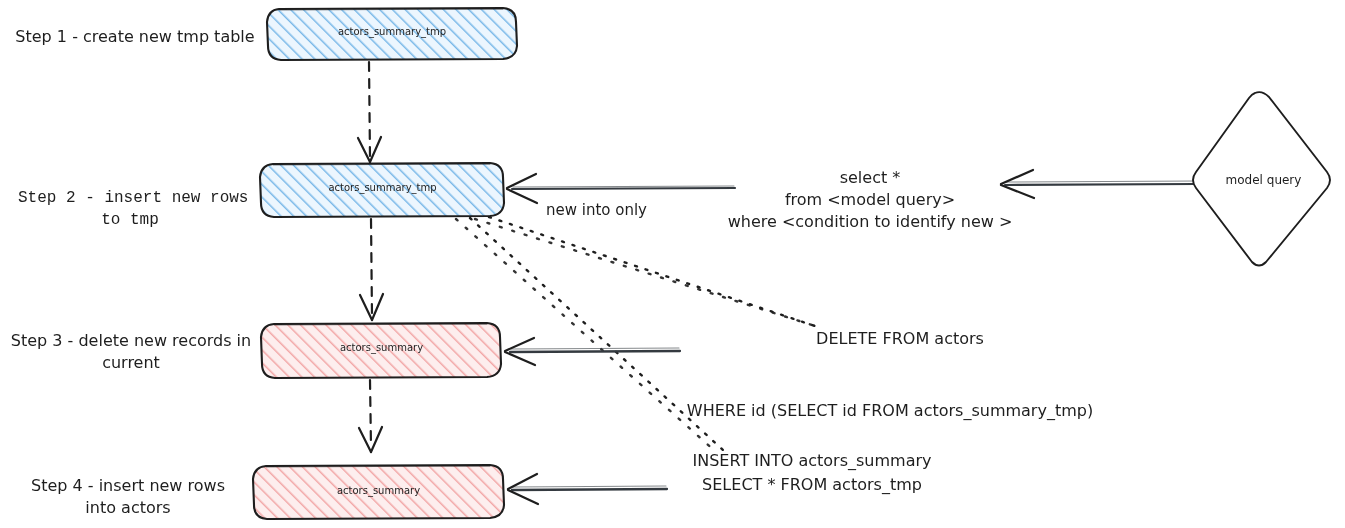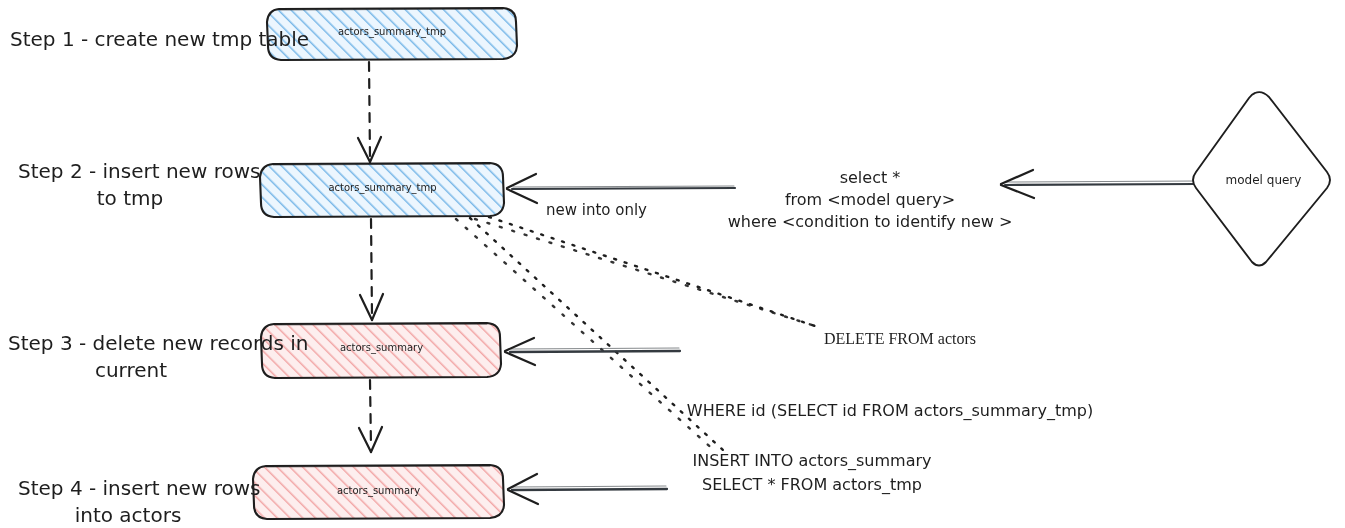--- a/index.html
+++ b/index.html
@@ -1,21 +1,21 @@
 <!DOCTYPE html>
 <html><head>
 <meta charset="utf-8">
 <style>
   html,body{margin:0;padding:0;background:#ffffff;}
   body{width:1345px;height:528px;position:relative;overflow:hidden;
        font-family:"DejaVu Sans","Liberation Sans",sans-serif;color:#1e1e1e;}
   #canvas{position:absolute;left:0;top:0;width:1345px;height:528px;}
   .lbl{position:absolute;text-align:center;line-height:1.35;color:#1e1e1e;
        white-space:pre;font-family:"DejaVu Sans","Liberation Sans",sans-serif;}
-  .step-label{font-size:20px;}
+  .step-label{font-size:16px;}
   .node-label{font-size:10px;}
   .edge-label{font-size:15px;}
   .sql-label{font-size:16px;}
   .diamond-label{font-size:12px;}
 </style>
 </head>
 <body>
 
 <svg id="canvas" viewBox="0 0 1345 528" xmlns="http://www.w3.org/2000/svg">
   <defs>
@@ -105,21 +105,21 @@
   <g>
     <path d="M667,489 L512,490" fill="none" stroke="#343a40" stroke-width="2.3" stroke-linecap="round"></path>
     <path d="M666,486 L513,487" fill="none" stroke="#343a40" stroke-width="1.1" stroke-linecap="round" opacity=".6"></path>
     <path d="M537,474 L508,489" fill="none" stroke="#1e1e1e" stroke-width="2.2" stroke-linecap="round"></path>
     <path d="M538,504 L508,490" fill="none" stroke="#1e1e1e" stroke-width="2.2" stroke-linecap="round"></path>
   </g>
 </svg>
 
 <div class="lbl step-label" style="left:10px;top:26px;width:250px;">Step 1 - create new tmp table</div>
 
-<div class="lbl step-label" style="left:18px;top:158px;width:224px;">Step 2 - insert new rows
+<div class="lbl step-label" style="left:18px;top:188px;width:224px;font-family:Liberation Mono, monospace;">Step 2 - insert new rows
 to tmp</div>
 
 <div class="lbl step-label" style="left:8px;top:330px;width:246px;">Step 3 - delete new records in
 current</div>
 
 <div class="lbl step-label" style="left:18px;top:475px;width:220px;">Step 4 - insert new rows
 into actors</div>
 
 <div class="lbl node-label" style="left:268px;top:25px;width:248px;">actors_summary_tmp</div>
 
@@ -130,17 +130,17 @@
 <div class="lbl node-label" style="left:253px;top:484px;width:251px;">actors_summary</div>
 
 <div class="lbl diamond-label" style="left:1196px;top:172px;width:135px;">model query</div>
 
 <div class="lbl edge-label" style="left:546px;top:200px;width:130px;text-align:left;">new into only</div>
 
 <div class="lbl sql-label" style="left:730px;top:167px;width:280px;text-align:center;">select *</div>
 <div class="lbl sql-label" style="left:730px;top:189px;width:280px;text-align:center;">from &lt;model query&gt;</div>
 <div class="lbl sql-label" style="left:680px;top:211px;width:380px;text-align:center;">where &lt;condition to identify new &gt;</div>
 
-<div class="lbl sql-label" style="left:700px;top:328px;width:400px;text-align:center;font-family:Liberation Serif, serif;">DELETE FROM actors</div>
+<div class="lbl sql-label" style="left:700px;top:328px;width:400px;text-align:center;">DELETE FROM actors</div>
 <div class="lbl sql-label" style="left:680px;top:352px;width:420px;text-align:center;margin-top:48px;">WHERE id (SELECT id FROM actors_summary_tmp)</div>
 
 <div class="lbl sql-label" style="left:678px;top:450px;width:268px;text-align:center;">INSERT INTO actors_summary</div>
 <div class="lbl sql-label" style="left:678px;top:474px;width:268px;text-align:center;">SELECT * FROM actors_tmp</div>
 
 </body></html>

